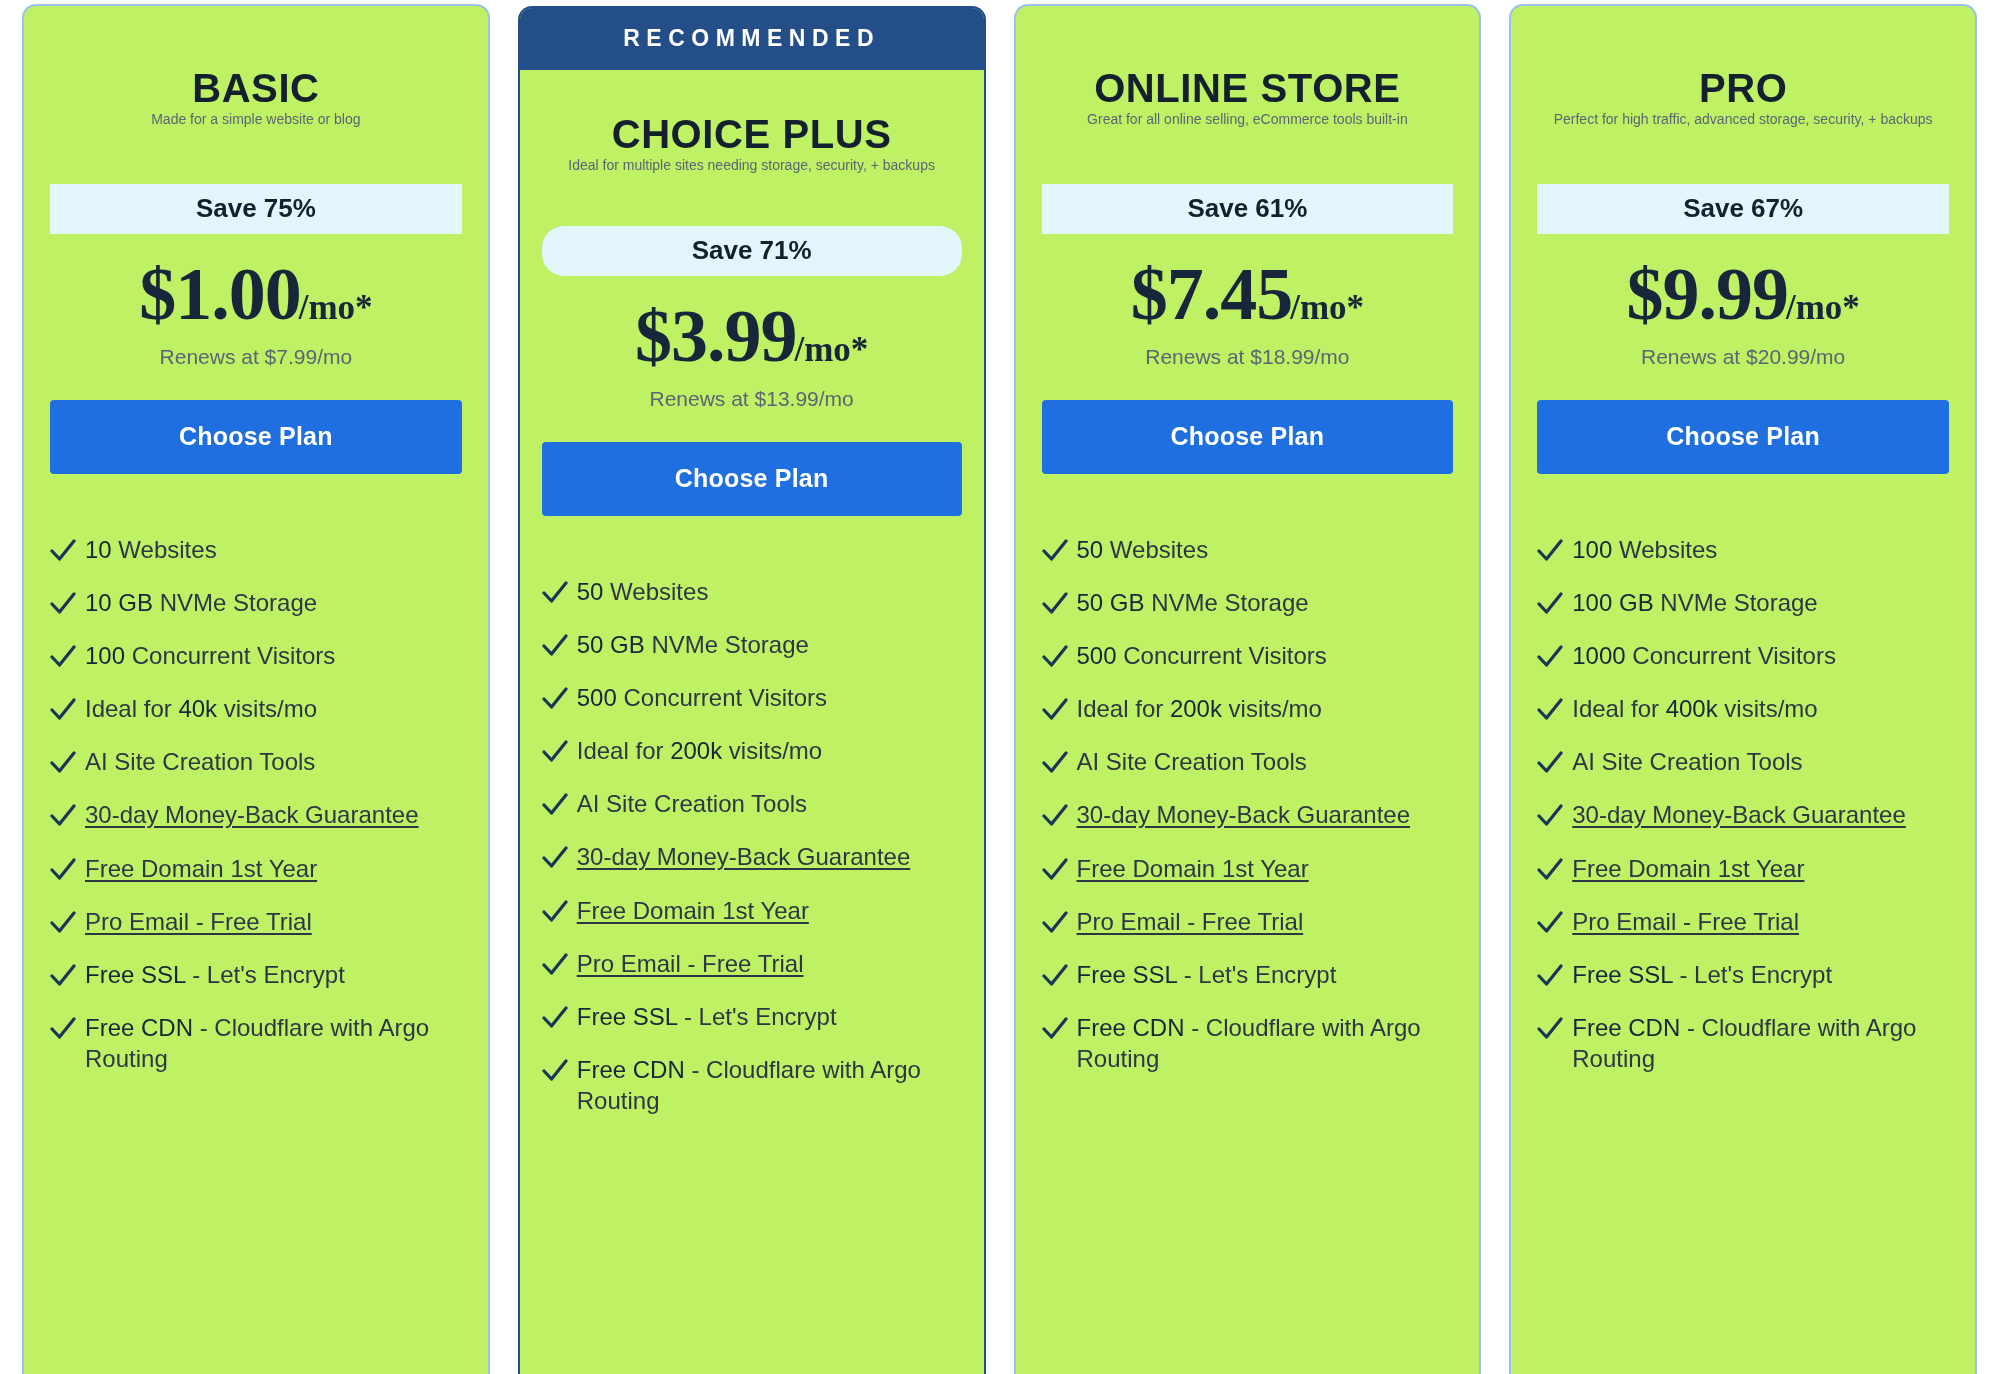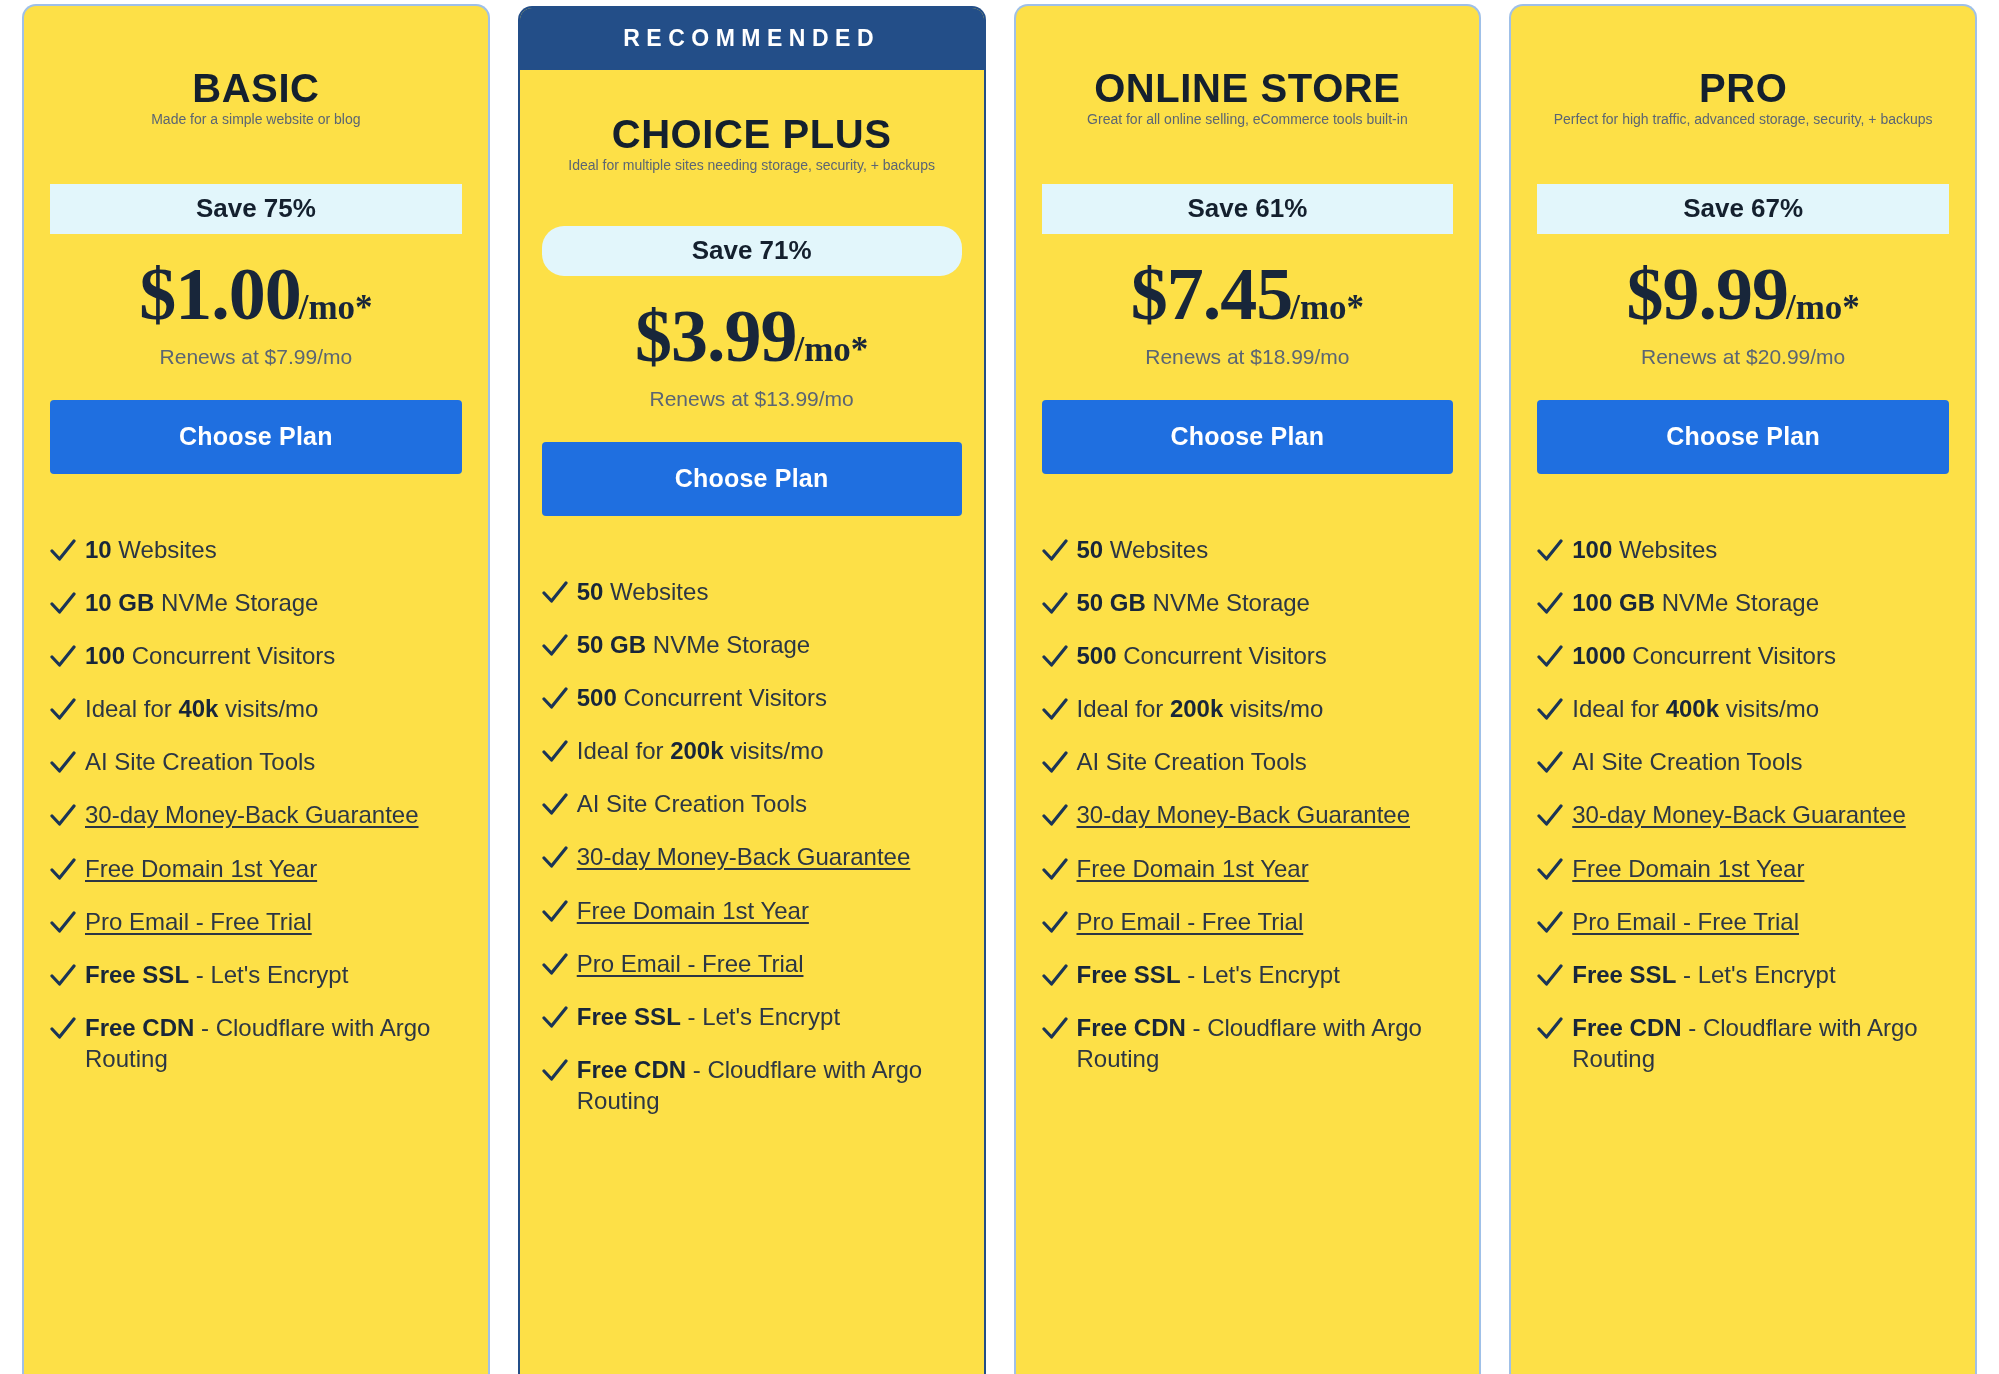--- a/index.html
+++ b/index.html
@@ -19,21 +19,21 @@
     height: 1374px;
     display: grid;
     grid-template-columns: repeat(4, 1fr);
     column-gap: 28px;
     padding: 0 22px;
   }
 
   
   .plan-card {
     position: relative;
-    background: #fde047;
+    background: #bef264;
     border: 2px solid #9FC0E8;
     border-radius: 14px;
     border-bottom: none;
     border-bottom-left-radius: 0;
     border-bottom-right-radius: 0;
     margin-top: 4px;
     padding: 0 26px;
     overflow: hidden;
   }
 
@@ -155,21 +155,21 @@
   .check-icon {
     flex: 0 0 auto;
     width: 26px;
     height: 30px;
     margin-right: 9px;
     position: relative;
     top: 2px;
   }
   .check-icon svg { display: block; }
 
-  .feature-text b { font-weight: bold; color: #18263A; }
+  .feature-text b { font-weight: normal; color: #18263A; }
   .feature-text .link {
     text-decoration: underline;
     text-underline-offset: 3px;
     color: #2C3644;
     cursor: pointer;
   }
 </style>
 </head>
 <body>
 

